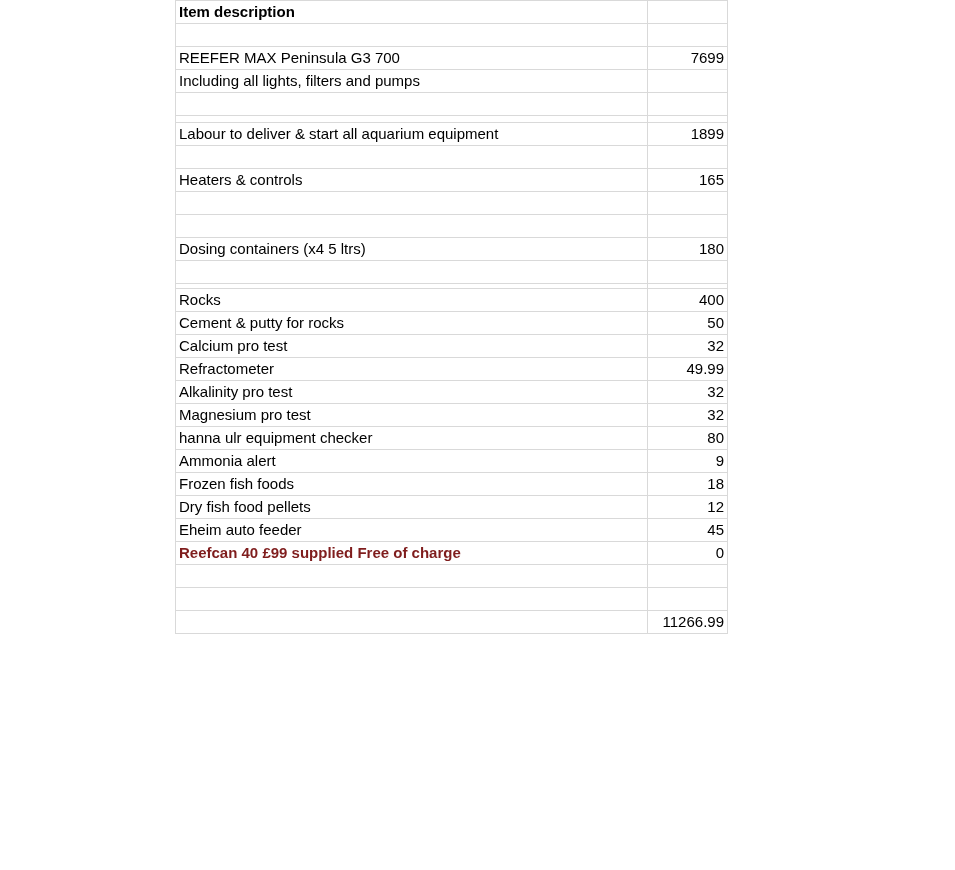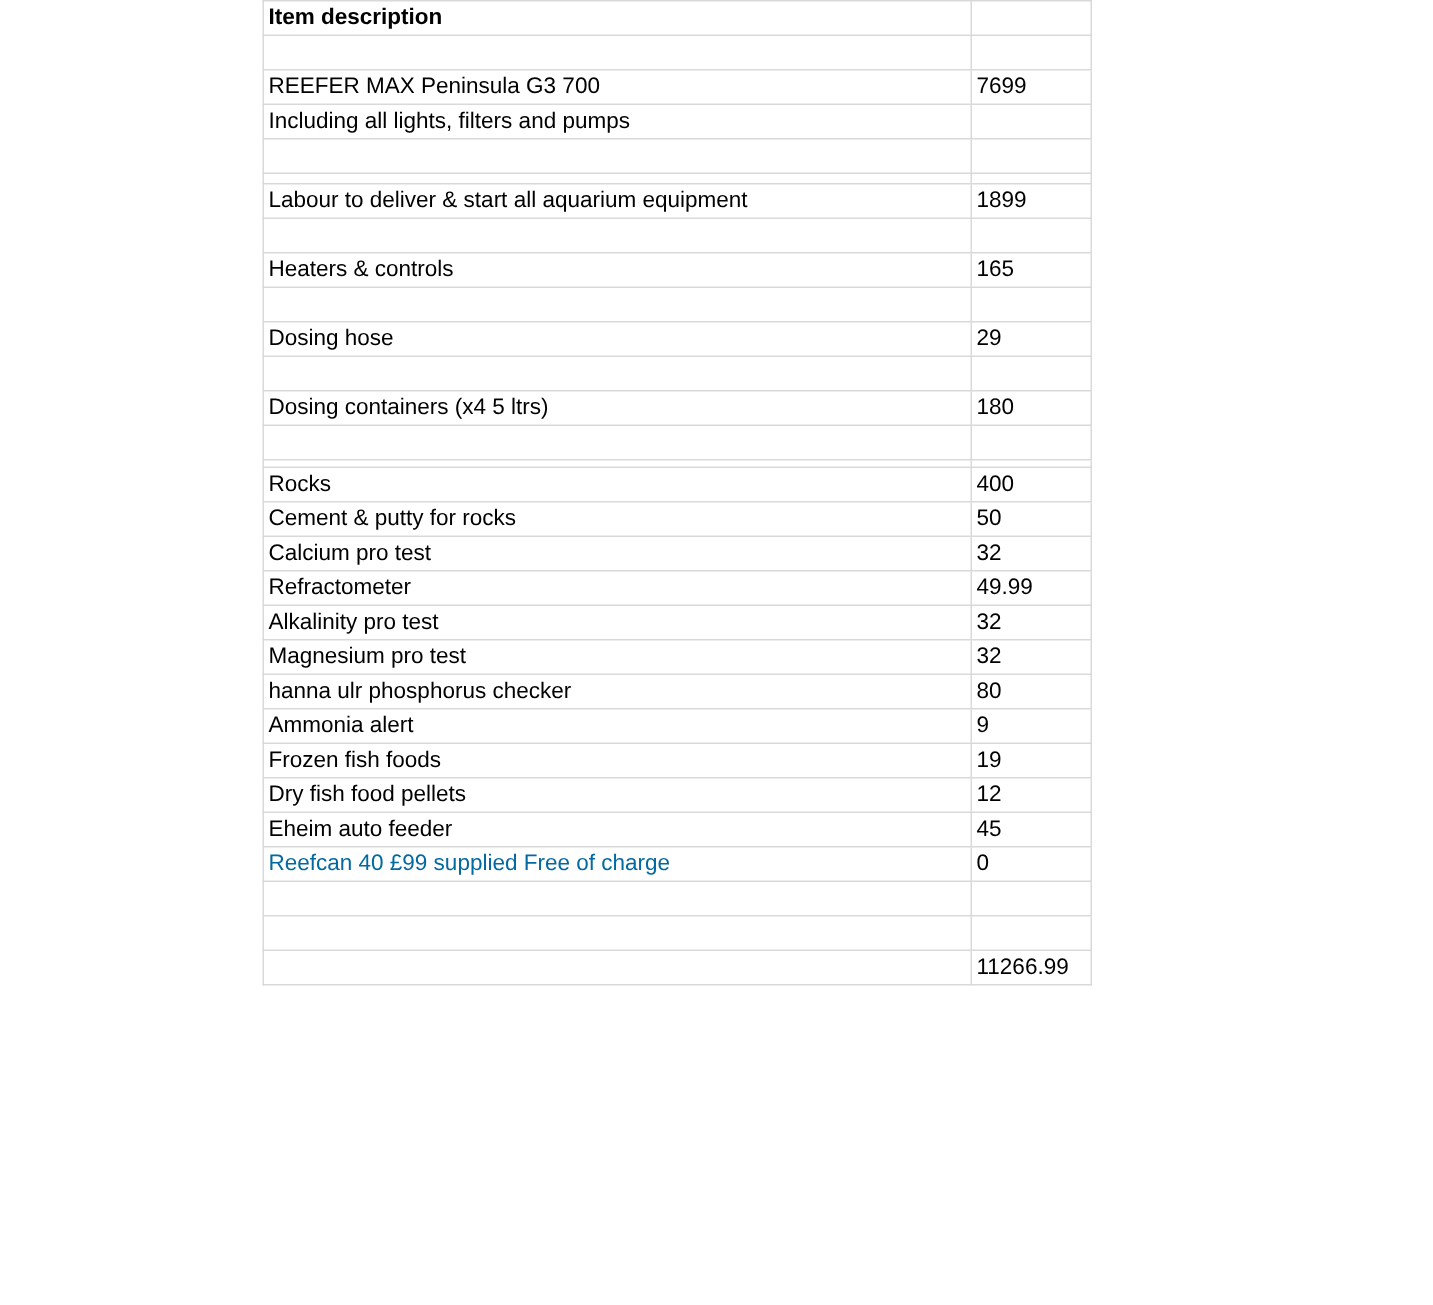--- a/index.html
+++ b/index.html
@@ -2,25 +2,25 @@
 <html><head>
 <meta charset="utf-8">
 <style>
   html, body { margin: 0; padding: 0; background: #ffffff; }
   body { width: 955px; height: 870px; position: relative; overflow: hidden;
          font-family: "Liberation Sans", "DejaVu Sans", sans-serif; color: #000; }
   .sheet { position: absolute; left: 175px; top: 0; border-collapse: collapse; }
   .sheet td { border: 1px solid #d9d9d9; padding: 0 3px; font-size: 15px; line-height: 22px;
               height: 23px; white-space: nowrap; overflow: hidden; box-sizing: border-box; }
   .sheet td.desc { width: 472px; text-align: left; }
-  .sheet td.amt { width: 80px; }
+  .sheet td.amt { width: 80px; text-align: right; }
   .sheet tr.thin td { height: 7px; line-height: 5px; font-size: 1px; }
   .sheet tr.thin5 td { height: 5px; line-height: 3px; font-size: 1px; }
   .sheet tr.header td.desc { font-weight: bold; }
-  .sheet tr.note td.desc { color: #0369a1; }
+  .sheet tr.note td.desc { color: #7f1d1d; font-weight: bold; }
 </style>
 </head>
 <body>
 
 <table class="sheet">
   <tbody>
     <tr class="header">
       <td class="desc">Item description</td>
       <td class="amt"></td>
     </tr>
@@ -54,24 +54,20 @@
       </tr>
     <tr>
         <td class="desc">Heaters &amp; controls</td>
         <td class="amt">165</td>
       </tr>
     <tr>
         <td class="desc"></td>
         <td class="amt"></td>
       </tr>
     <tr>
-        <td class="desc">Dosing hose</td>
-        <td class="amt">29</td>
-      </tr>
-    <tr>
         <td class="desc"></td>
         <td class="amt"></td>
       </tr>
     <tr>
         <td class="desc">Dosing containers (x4 5 ltrs)</td>
         <td class="amt">180</td>
       </tr>
     <tr>
         <td class="desc"></td>
         <td class="amt"></td>
@@ -98,30 +94,30 @@
       </tr>
     <tr>
         <td class="desc">Alkalinity pro test</td>
         <td class="amt">32</td>
       </tr>
     <tr>
         <td class="desc">Magnesium pro test</td>
         <td class="amt">32</td>
       </tr>
     <tr>
-        <td class="desc">hanna ulr phosphorus checker</td>
+        <td class="desc">hanna ulr equipment checker</td>
         <td class="amt">80</td>
       </tr>
     <tr>
         <td class="desc">Ammonia alert</td>
         <td class="amt">9</td>
       </tr>
     <tr>
         <td class="desc">Frozen fish foods</td>
-        <td class="amt">19</td>
+        <td class="amt">18</td>
       </tr>
     <tr>
         <td class="desc">Dry fish food pellets</td>
         <td class="amt">12</td>
       </tr>
     <tr>
         <td class="desc">Eheim auto feeder</td>
         <td class="amt">45</td>
       </tr>
     <tr class="note">

